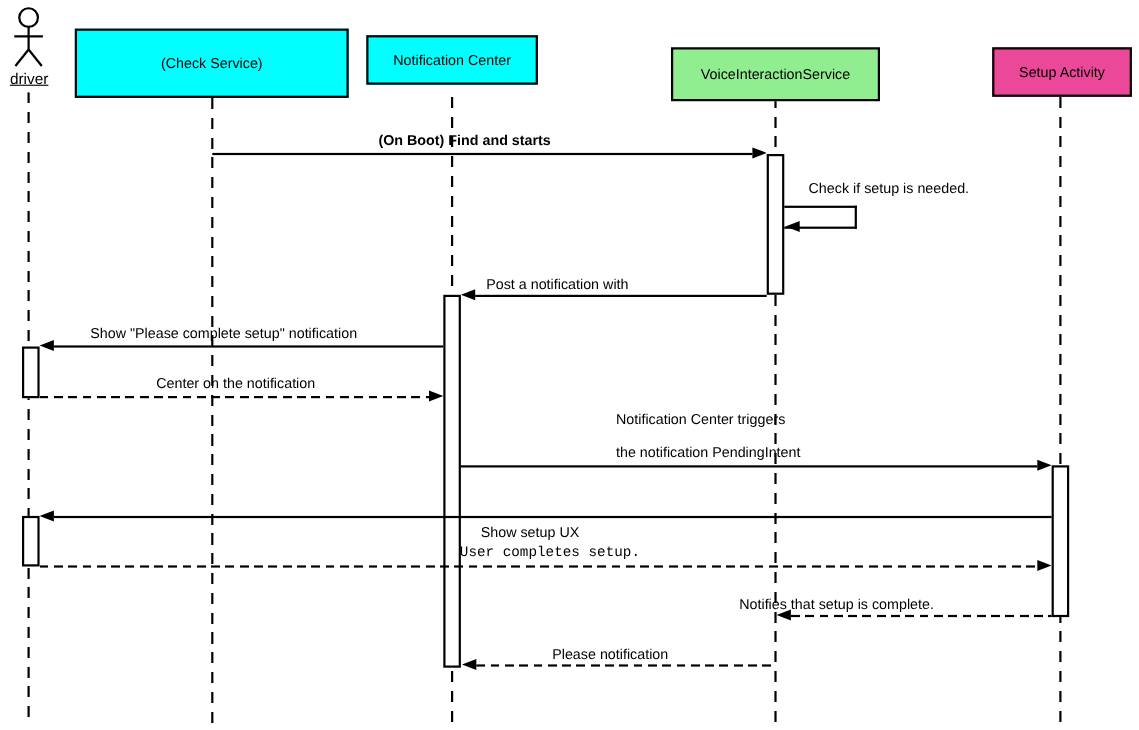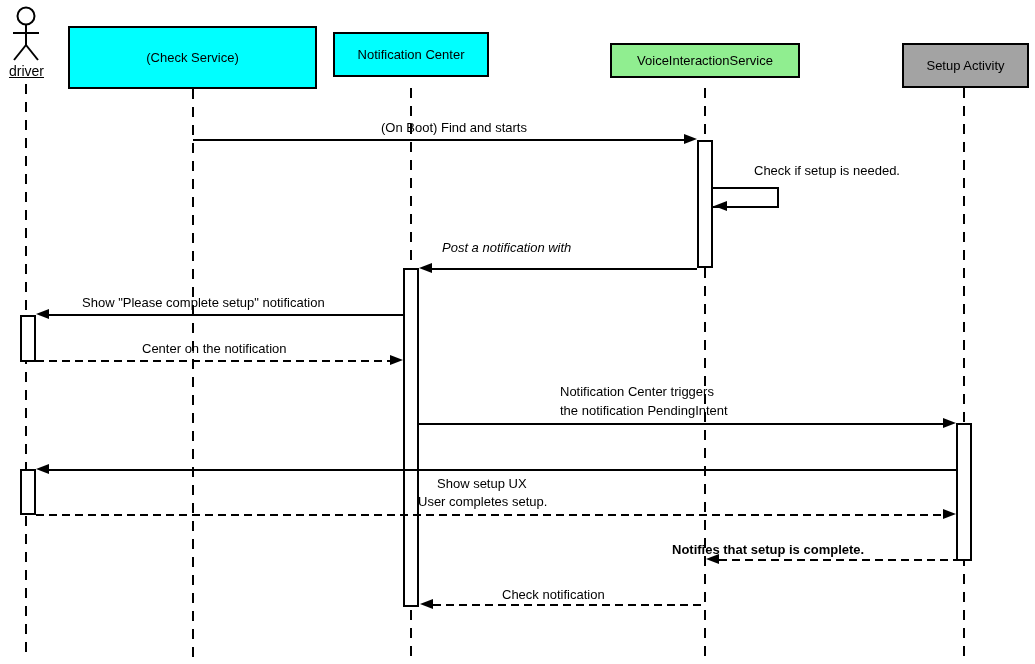--- a/index.html
+++ b/index.html
@@ -52,67 +52,67 @@
   <div class="lifeline" style="left:410px;top:88px;height:572px;"></div>
   <div class="lifeline" style="left:704px;top:88px;height:572px;"></div>
   <div class="lifeline" style="left:963px;top:88px;height:572px;"></div>
 
   <div class="participant" style="left: 68px; top: 26px; width: 249px; height: 63px; background-color: rgb(0, 255, 255);">
     <div>(Check Service)</div>
   </div>
   <div class="participant" style="left: 333px; top: 32px; width: 156px; height: 45px; background-color: rgb(0, 255, 255);">
     <div>Notification Center</div>
   </div>
-  <div class="participant" style="left: 610px; top: 43px; width: 190px; height: 35px; background-color: rgb(144, 238, 144);">
+  <div class="participant" style="left: 610px; top: 43px; width: 190px; height: 49px; background-color: rgb(144, 238, 144);">
     <div>VoiceInteractionService</div>
   </div>
-  <div class="participant" style="left: 902px; top: 43px; width: 127px; height: 45px; background-color: #a3a3a3;">
+  <div class="participant" style="left: 902px; top: 43px; width: 127px; height: 45px; background-color: #ec4899;">
     <div>Setup Activity</div>
   </div>
 
   <div class="activation" style="left:697px;top:140px;height:128px;"></div>
   <div class="activation" style="left:403px;top:268px;height:339px;"></div>
   <div class="activation" style="left:20px;top:315px;height:47px;"></div>
   <div class="activation" style="left:956px;top:423px;height:138px;"></div>
   <div class="activation" style="left:20px;top:469px;height:46px;"></div>
 
   <div class="mline" style="left:193px;top:139px;width:491px;"></div>
   <div class="arr right" style="left:684px;top:134px;"></div>
-  <div class="mlabel" style="left:381px;top:121px;">(On Boot) Find and starts</div>
+  <div class="mlabel" style="left:344px;top:121px;font-weight:bold;">(On Boot) Find and starts</div>
 
   <div class="selfloop" style="left:713px;top:187px;width:64px;height:17px;"></div>
   <div class="arr left" style="left:714px;top:201px;"></div>
-  <div class="mlabel" style="left:754px;top:164px;">Check if setup is needed.</div>
+  <div class="mlabel" style="left:735px;top:164px;">Check if setup is needed.</div>
 
   <div class="mline" style="left:432px;top:268px;width:265px;"></div>
   <div class="arr left" style="left:419px;top:263px;"></div>
-  <div class="mlabel" style="left:442px;top:241px;font-style:italic;">Post a notification with</div>
+  <div class="mlabel" style="left:442px;top:252px;">Post a notification with</div>
 
   <div class="mline" style="left:49px;top:314px;width:354px;"></div>
   <div class="arr left" style="left:36px;top:309px;"></div>
   <div class="mlabel" style="left:82px;top:296px;">Show "Please complete setup" notification</div>
 
   <div class="mline dashed" style="left:36px;top:360px;width:354px;"></div>
   <div class="arr right" style="left:390px;top:355px;"></div>
   <div class="mlabel" style="left:142px;top:342px;">Center on the notification</div>
 
   <div class="mline" style="left:419px;top:423px;width:524px;"></div>
   <div class="arr right" style="left:943px;top:418px;"></div>
-  <div class="mlabel" style="left:560px;top:385px;">Notification Center triggers</div>
+  <div class="mlabel" style="left:560px;top:374px;">Notification Center triggers</div>
   <div class="mlabel" style="left:560px;top:404px;">the notification PendingIntent</div>
 
   <div class="mline" style="left:49px;top:469px;width:907px;"></div>
   <div class="arr left" style="left:36px;top:464px;"></div>
   <div class="mlabel" style="left:437px;top:450px;margin-top:27px;">Show setup UX</div>
 
   <div class="mline dashed" style="left:36px;top:514px;width:907px;"></div>
   <div class="arr right" style="left:943px;top:509px;"></div>
-  <div class="mlabel" style="left:418px;top:495px;">User completes setup.</div>
+  <div class="mlabel" style="left:418px;top:495px;font-family:Liberation Mono, monospace;">User completes setup.</div>
 
   <div class="mline dashed" style="left:719px;top:559px;width:237px;"></div>
   <div class="arr left" style="left:706px;top:554px;"></div>
-  <div class="mlabel" style="left:672px;top:543px;font-weight:bold;">Notifies that setup is complete.</div>
+  <div class="mlabel" style="left:672px;top:543px;">Notifies that setup is complete.</div>
 
   <div class="mline dashed" style="left:433px;top:604px;width:272px;"></div>
   <div class="arr left" style="left:420px;top:599px;"></div>
-  <div class="mlabel" style="left:502px;top:588px;">Check notification</div>
+  <div class="mlabel" style="left:502px;top:588px;">Please notification</div>
 
 </div>
 
 </body></html>

